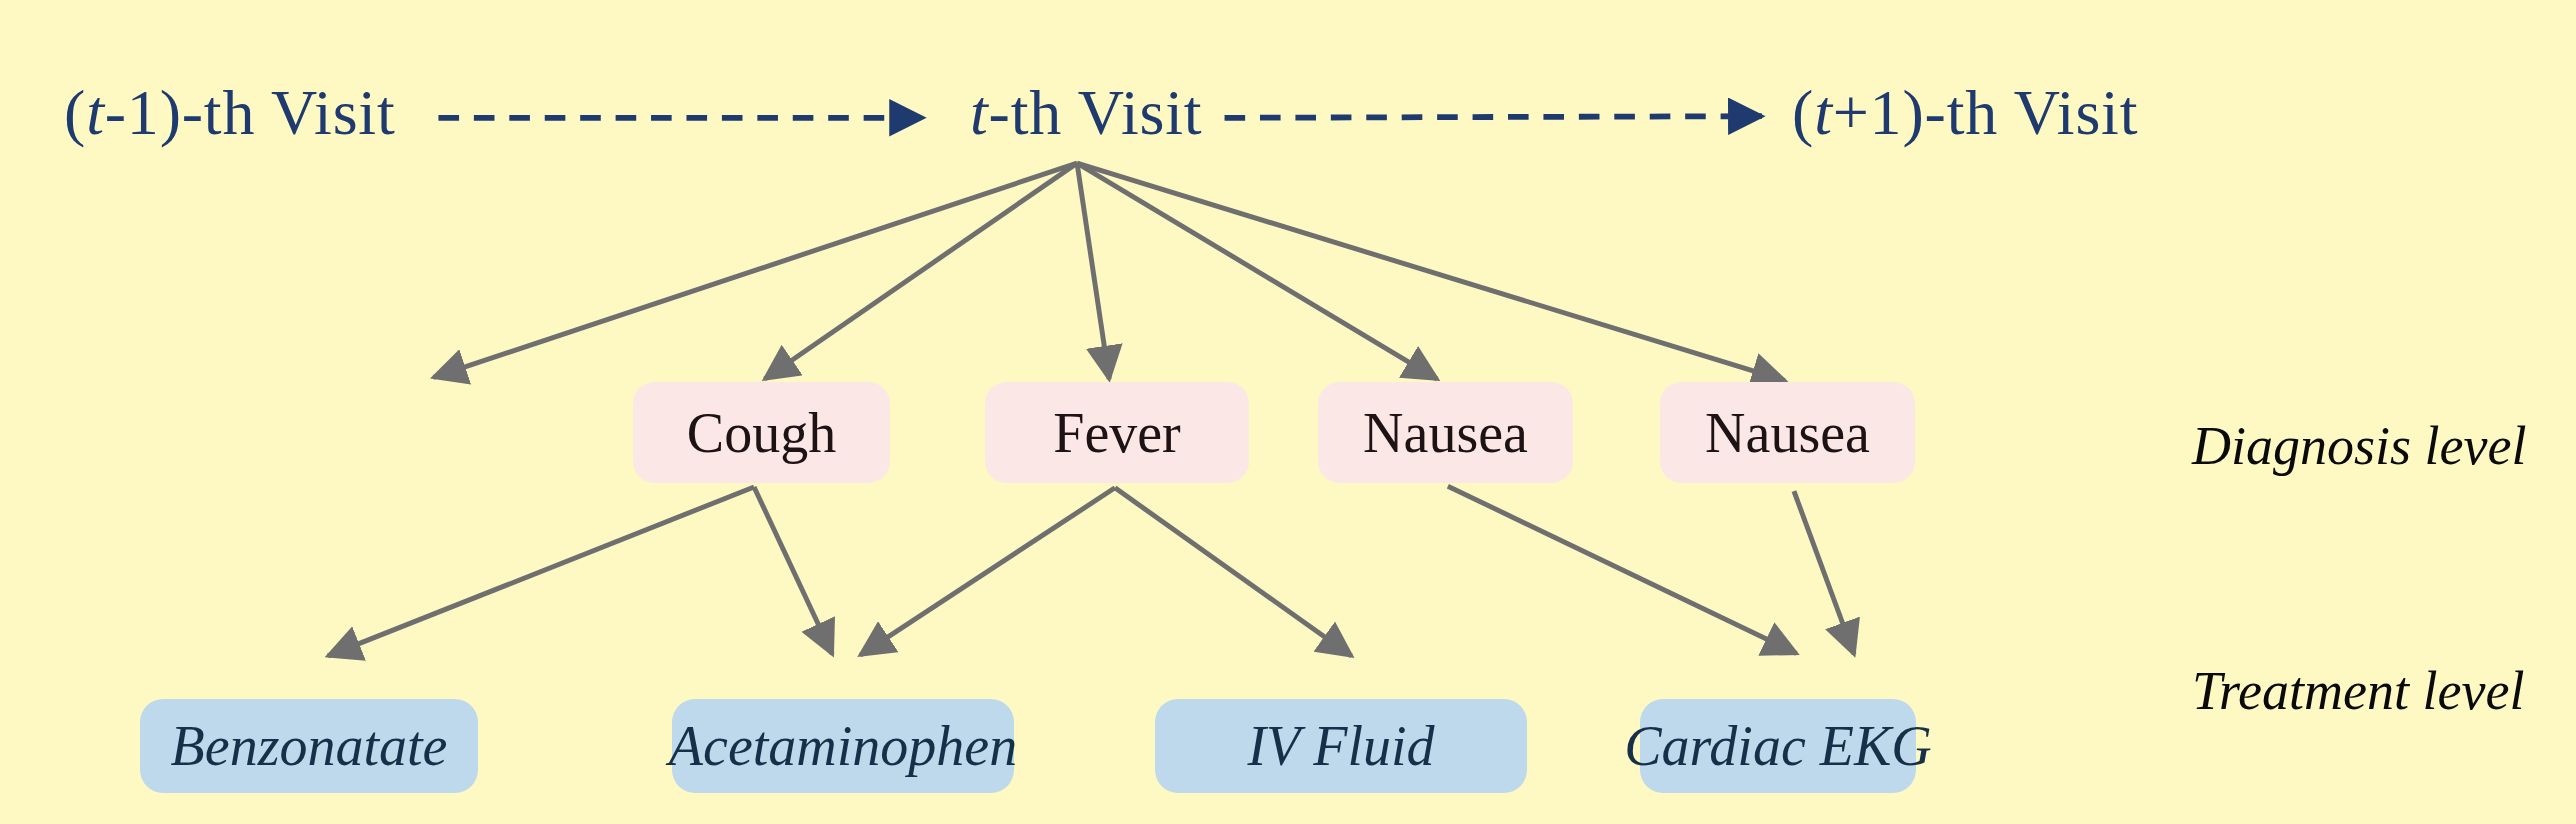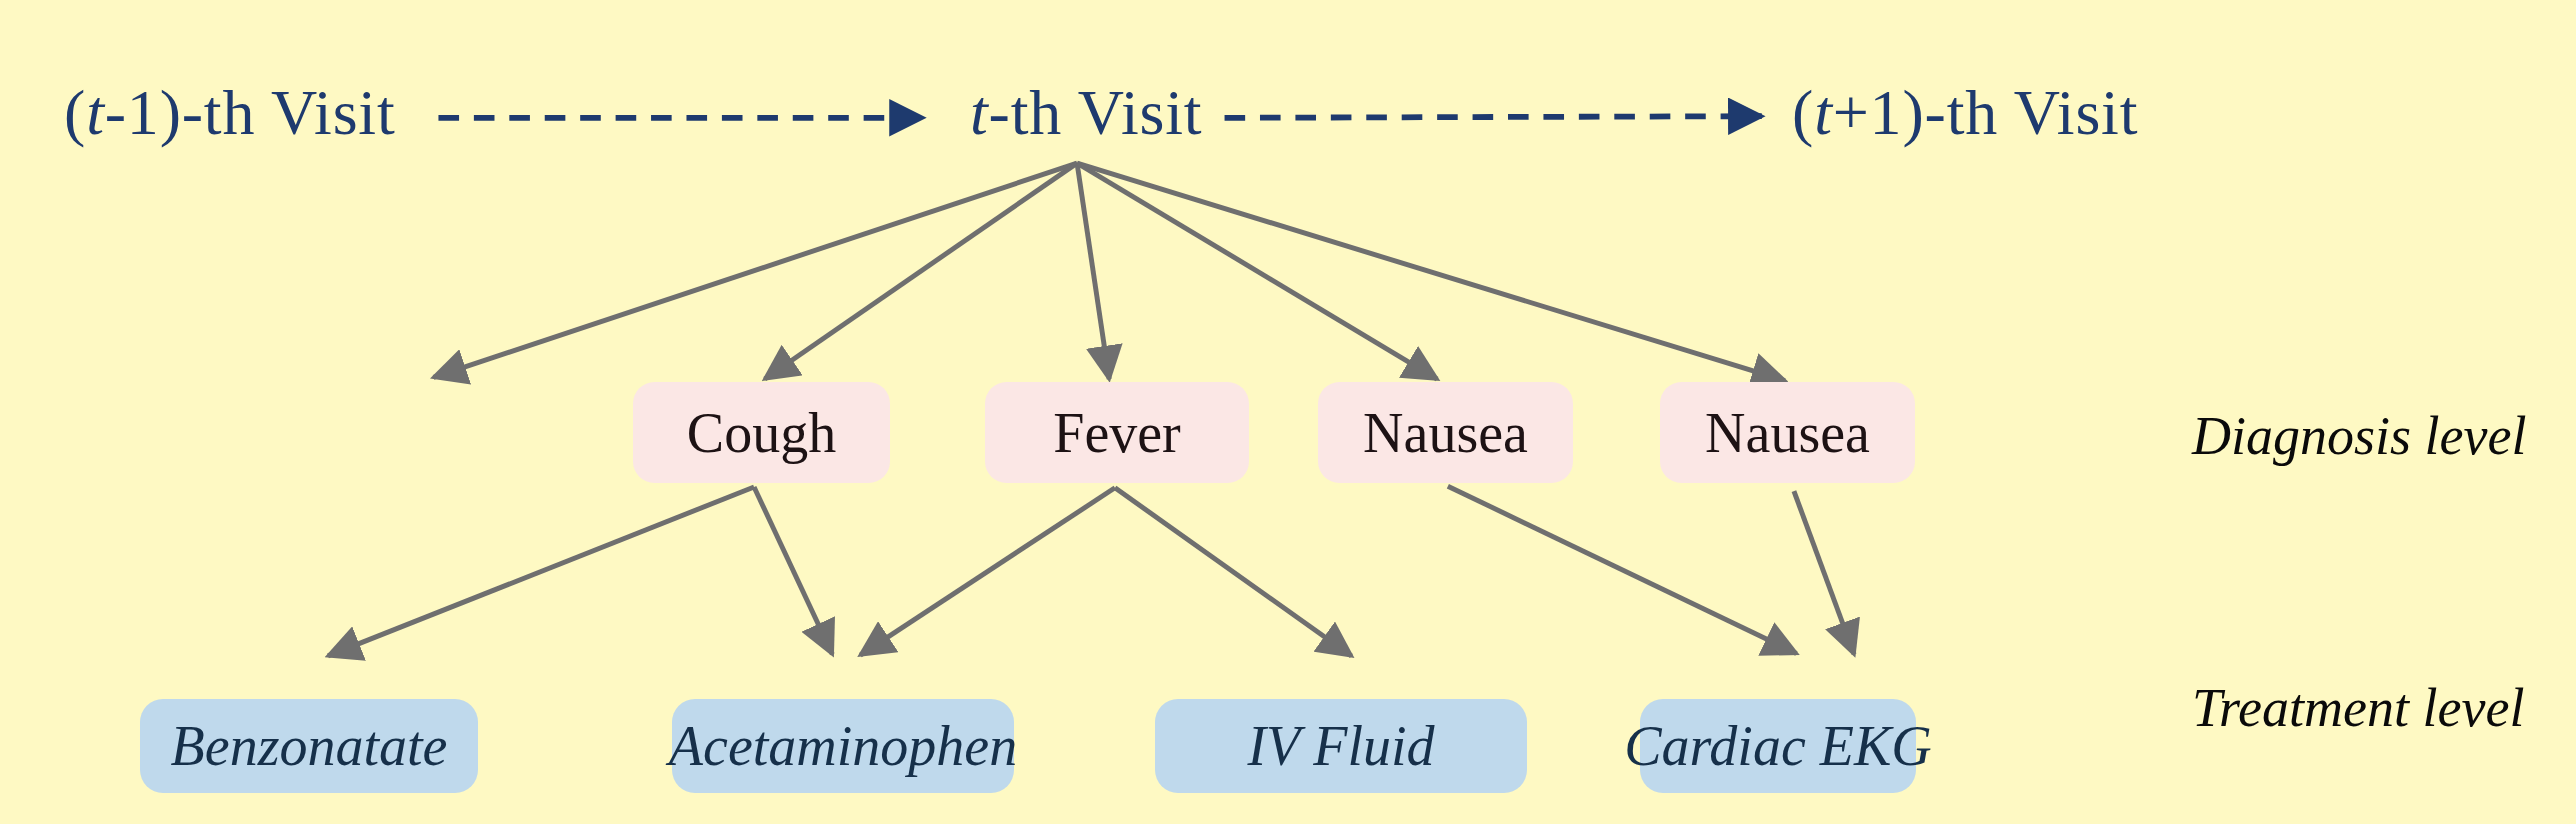--- a/index.html
+++ b/index.html
@@ -51,22 +51,22 @@
   }
   .level-label {
     position: absolute;
     left: 2192px;
     font-style: italic;
     font-size: 54px;
     line-height: 1.1;
     color: #0a0a0a;
     white-space: nowrap;
   }
-  .level-label.diagnosis { top: 407px; font-family: Liberation Serif, serif; }
-  .level-label.treatment { top: 679px; }
+  .level-label.diagnosis { top: 417px; font-family: Liberation Serif, serif; }
+  .level-label.treatment { top: 662px; }
   .dash-line { stroke: #1e3a6e; stroke-width: 7; stroke-dasharray: 25 18; fill: none; }
   .gray-line { stroke: #6f6f6f; stroke-width: 6; fill: none; }
 </style>
 </head>
 <body>
 
 <div class="canvas">
 
   <svg class="arrows-layer" viewBox="0 0 3126 1000" xmlns="http://www.w3.org/2000/svg">
     <defs>

